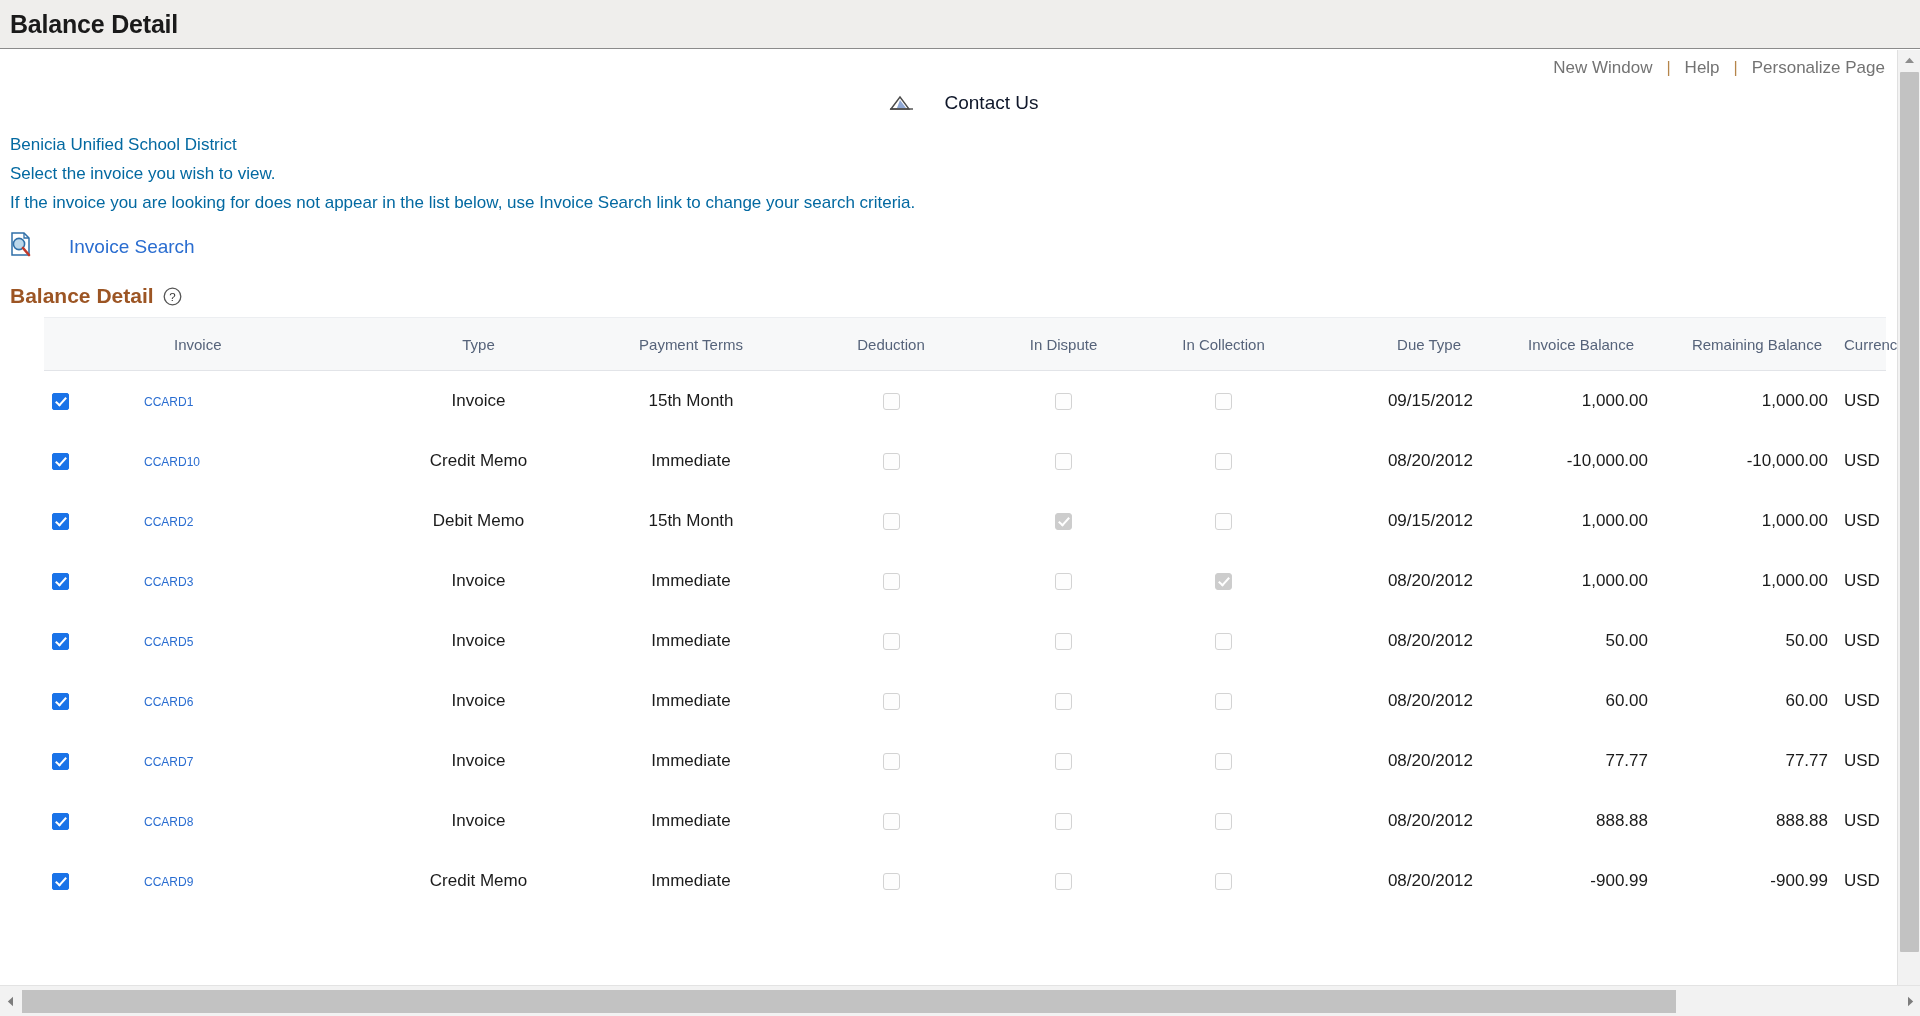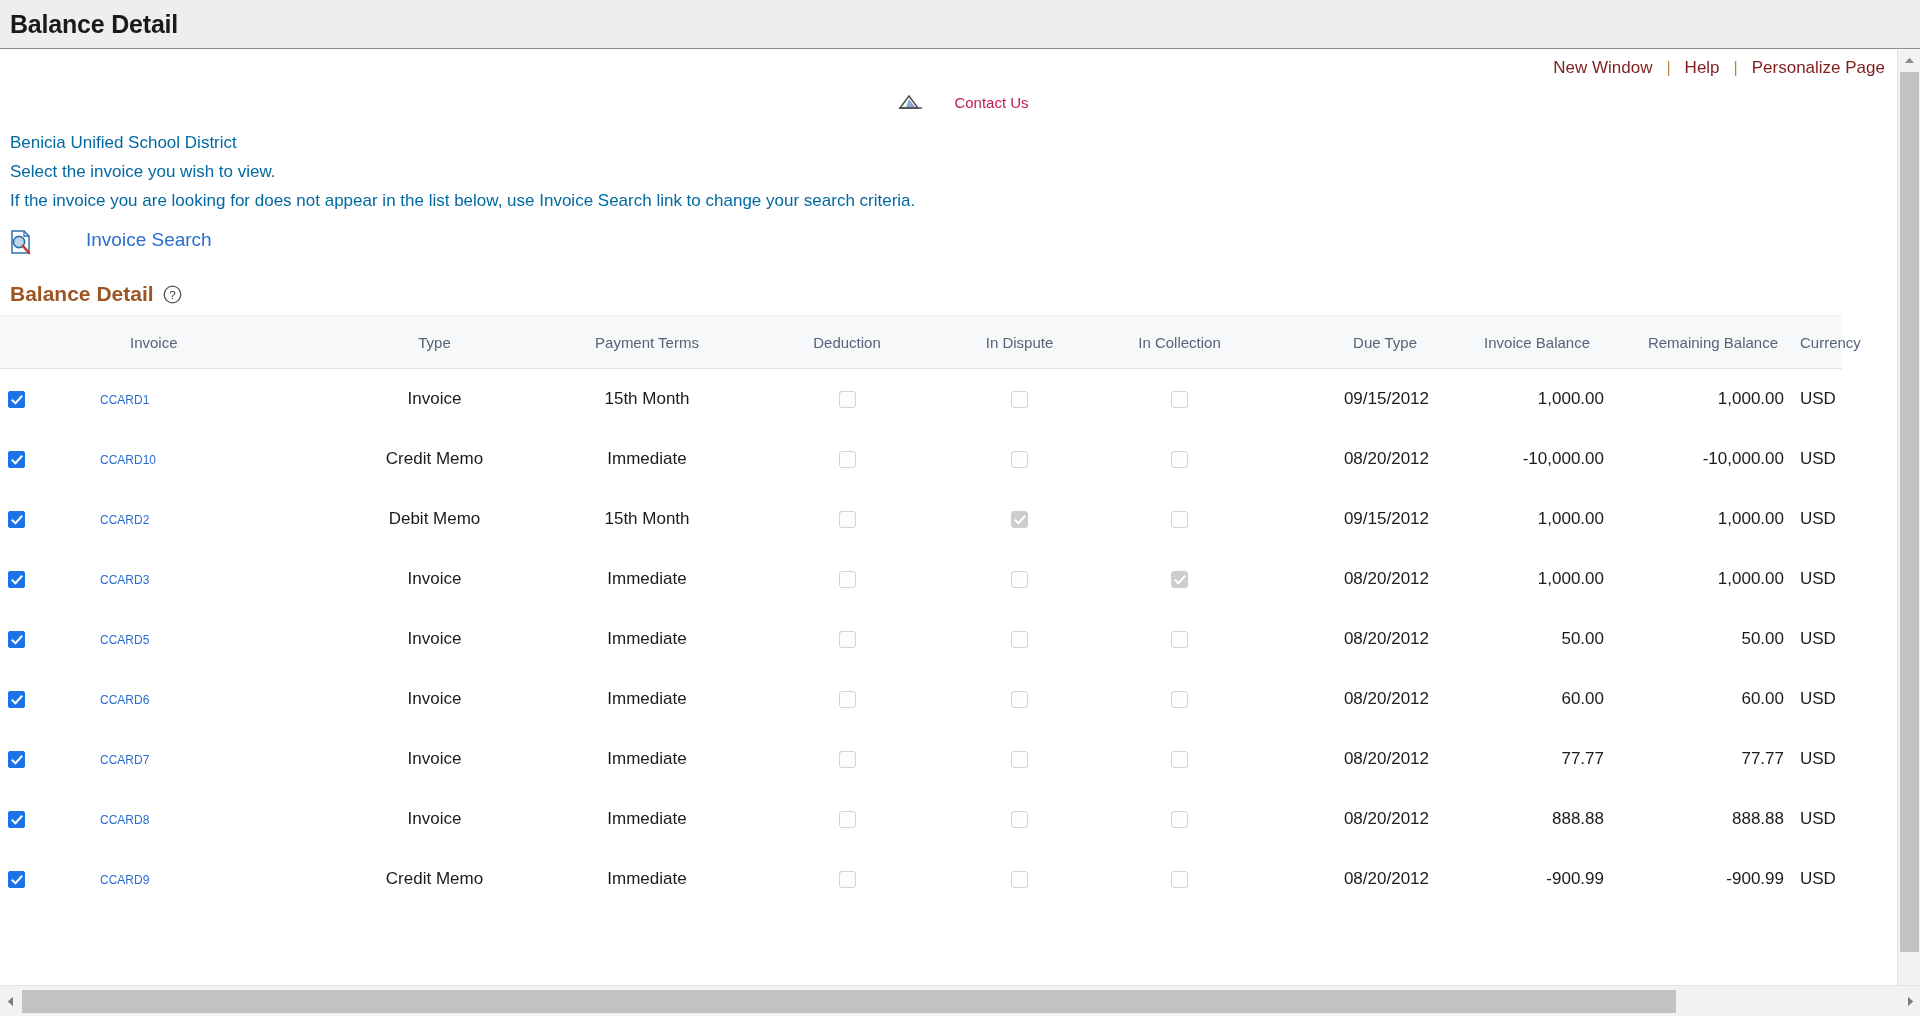--- a/index.html
+++ b/index.html
@@ -43,63 +43,63 @@
   
   .toplinks {
     display: flex;
     justify-content: flex-end;
     align-items: center;
     padding: 6px 12px 0 0;
     font-size: 17px;
     height: 30px;
   }
   .toplinks a {
-    color: #7f1d1d;
+    color: #737373;
     text-decoration: none;
     white-space: nowrap;
   }
   .toplinks .sep {
     color: #b5854a;
     margin: 0 14px;
     font-size: 16px;
   }
 
   
   .contactrow {
     display: flex;
     align-items: center;
     justify-content: center;
     gap: 30px;
     margin-top: 12px;
     padding-left: 30px;
   }
   .contact-icon { width: 26px; height: 20px; display:block; }
   .contactrow a {
-    color: #be185d;
-    font-size: 15px;
+    color: #0f172a;
+    font-size: 19px;
     text-decoration: none;
   }
 
   
   .intro {
     margin-top: 16px;
     padding-left: 10px;
     color: #0369a1;
     font-size: 17px;
     line-height: 29px;
   }
   .intro p { margin: 0; }
 
   
   .searchrow {
     display: flex;
-    align-items: flex-start;
+    align-items: flex-end;
     margin-top: 14px;
     padding-left: 8px;
-    gap: 52px;
+    gap: 35px;
   }
   .search-icon { width: 26px; height: 27px; display:block; }
   .searchrow a {
     color: #2a6dd0;
     font-size: 19px;
     text-decoration: none;
   }
 
   
   .section-head {
@@ -113,20 +113,21 @@
     font-size: 21px;
     font-weight: bold;
     color: #9c5524;
   }
   .help-icon { width: 19px; height: 19px; display:block; }
 
   
   .grid-wrap {
     margin-top: 9px;
     width: 1897px;
+    padding-left: 44px;
   }
   table.grid {
     border-collapse: collapse;
     width: 1840px;
     table-layout: fixed;
     font-size: 17px;
   }
   table.grid thead th {
     background: #f7f8f9;
     color: #56637a;

